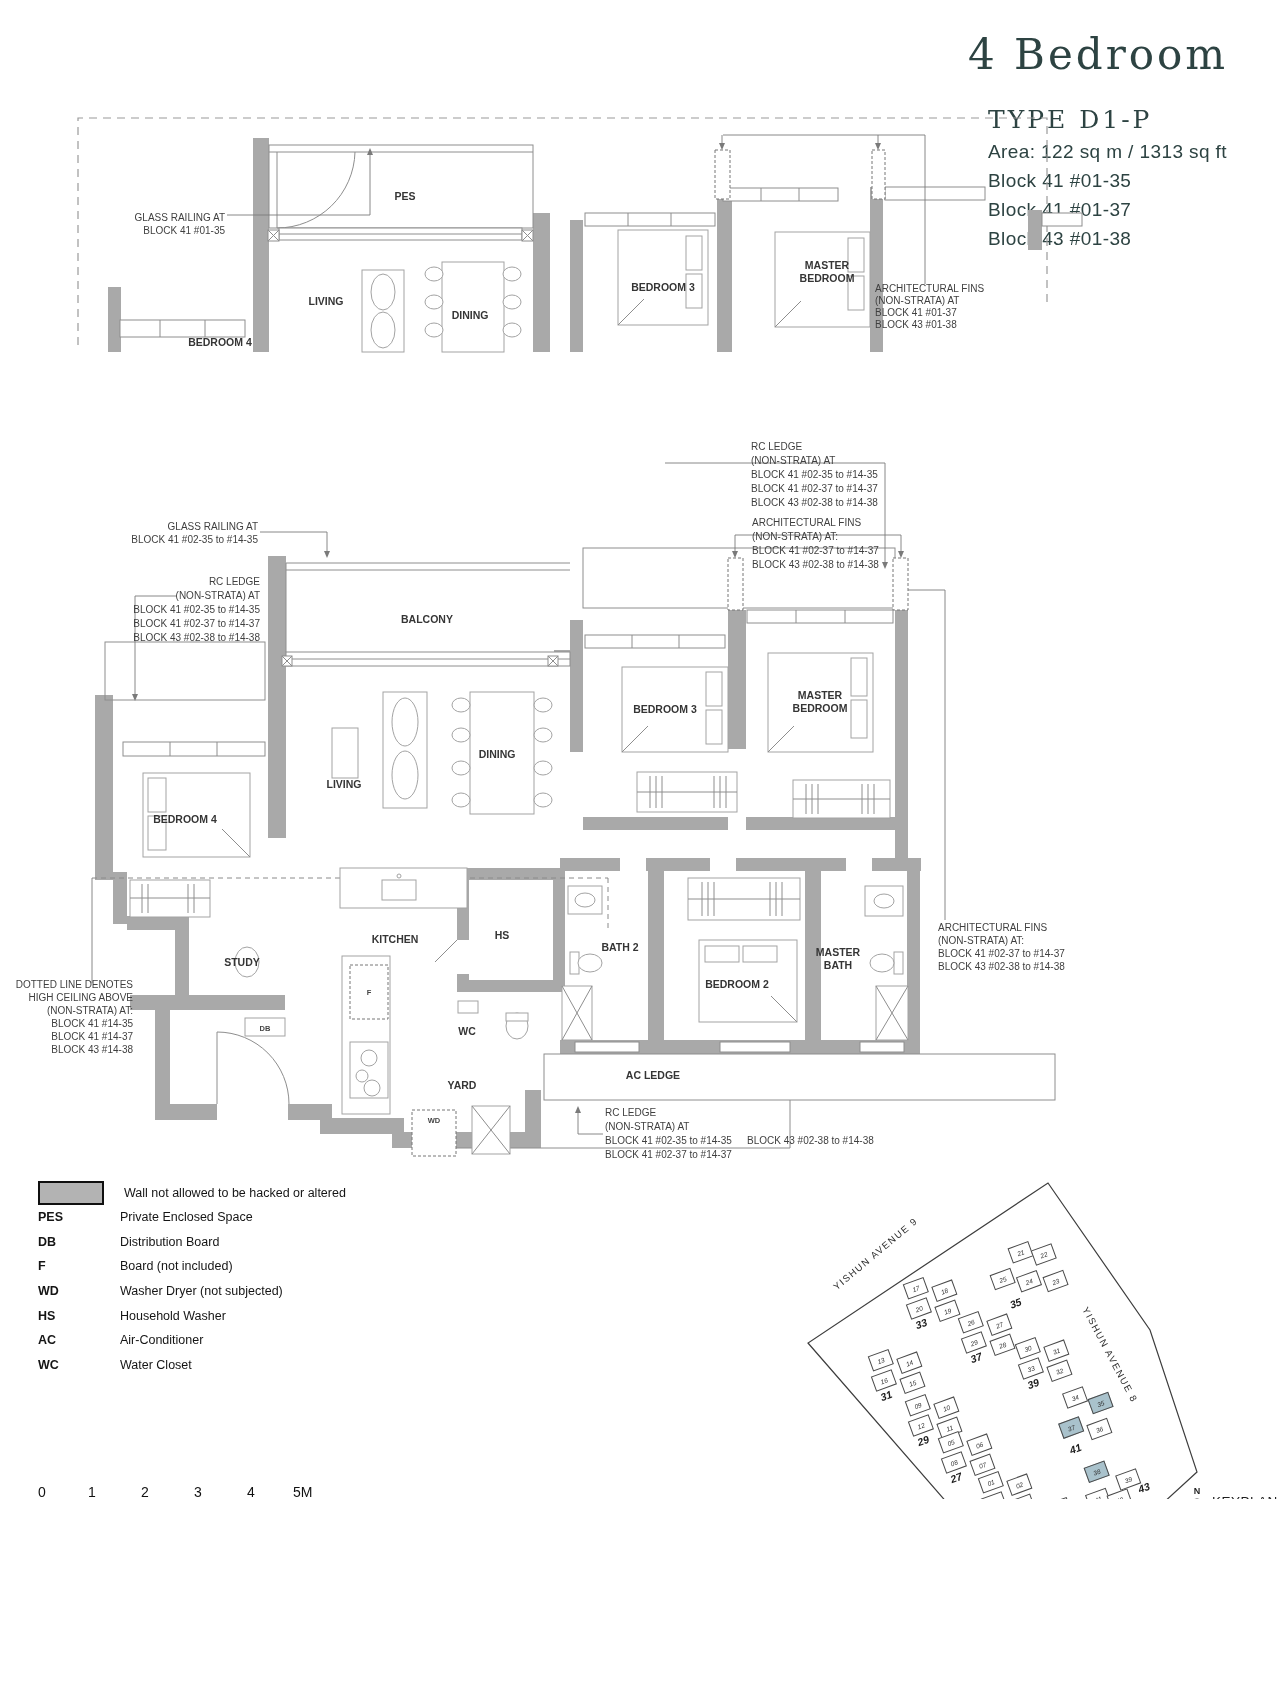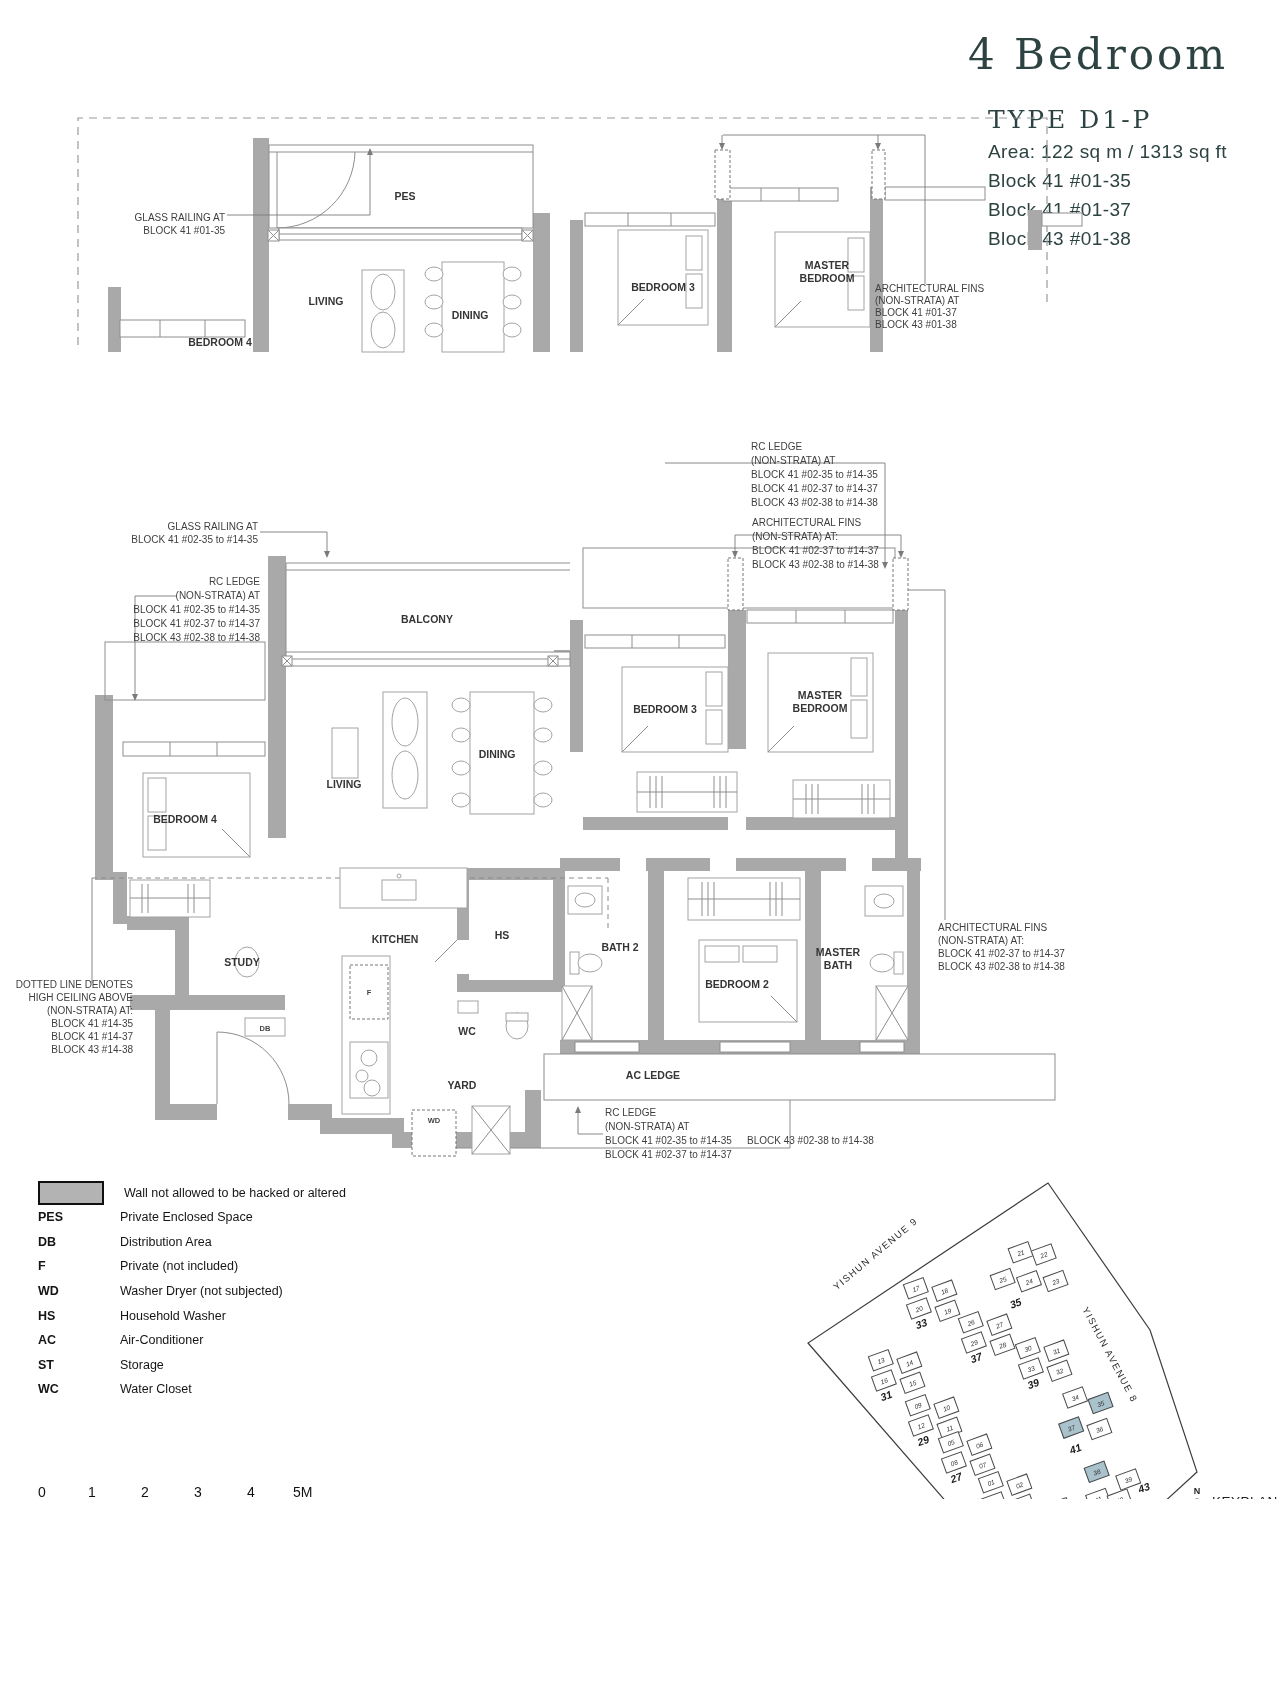--- a/index.html
+++ b/index.html
@@ -381,41 +381,37 @@
     <div id="wall-swatch-row">
       <div id="wall-swatch"></div>
       <div>Wall not allowed to be hacked or altered</div>
     </div>
     <div class="leg-row">
         <div class="leg-abbr">PES</div>
         <div>Private Enclosed Space</div>
       </div>
     <div class="leg-row">
         <div class="leg-abbr">DB</div>
-        <div>Distribution Area</div>
+        <div>Distribution Board</div>
       </div>
     <div class="leg-row">
         <div class="leg-abbr">F</div>
-        <div>Private (not included)</div>
+        <div>Board (not included)</div>
       </div>
     <div class="leg-row">
         <div class="leg-abbr">WD</div>
         <div>Washer Dryer (not subjected)</div>
       </div>
     <div class="leg-row">
         <div class="leg-abbr">HS</div>
         <div>Household Washer</div>
       </div>
     <div class="leg-row">
         <div class="leg-abbr">AC</div>
         <div>Air-Conditioner</div>
-      </div>
-    <div class="leg-row">
-        <div class="leg-abbr">ST</div>
-        <div>Storage</div>
       </div>
     <div class="leg-row">
         <div class="leg-abbr">WC</div>
         <div>Water Closet</div>
       </div>
   </div>
 
   <div id="scalebar">
     <div id="scale-nums">
       <span style="left:0">0</span>

